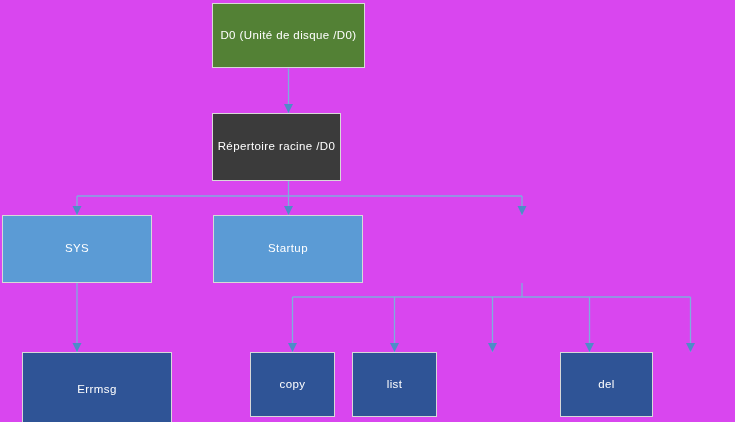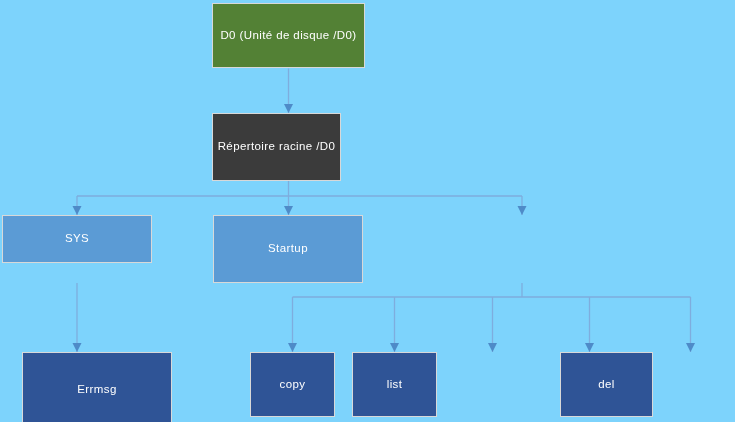--- a/index.html
+++ b/index.html
@@ -5,21 +5,21 @@
   html, body {
     margin: 0;
     padding: 0;
     background: #ffffff;
     font-family: "Liberation Sans", sans-serif;
   }
   #canvas {
     position: relative;
     width: 735px;
     height: 422px;
-    background: #7dd3fc;
+    background: #d946ef;
     overflow: hidden;
   }
   #edges {
     position: absolute;
     left: 0;
     top: 0;
     width: 735px;
     height: 422px;
   }
   .node {
@@ -35,21 +35,21 @@
     box-sizing: border-box;
     line-height: 1.2;
   }
   .fill-root    { background: #538135; }
   .fill-rootdir { background: #3b3b3b; }
   .fill-dir     { background: #5b9bd5; }
   .fill-file    { background: #2f5496; }
 
   .n-d0      { left: 212px; top: 3px;   width: 153px; height: 65px; }
   .n-rootdir { left: 212px; top: 113px; width: 129px; height: 68px; }
-  .n-sys     { left: 2px;   top: 215px; width: 150px; height: 48px; }
+  .n-sys     { left: 2px;   top: 215px; width: 150px; height: 68px; }
   .n-startup { left: 213px; top: 215px; width: 150px; height: 68px; }
   .n-cmds    { left: 447px; top: 215px; width: 150px; height: 68px; }
   .n-errmsg  { left: 2px;   top: 352px; width: 150px; height: 75px; margin-left: 20px; }
   .n-copy    { left: 250px; top: 352px; width: 85px;  height: 65px; }
   .n-list    { left: 352px; top: 352px; width: 85px;  height: 65px; }
   .n-dir     { left: 450px; top: 352px; width: 85px;  height: 65px; }
   .n-del     { left: 560px; top: 352px; width: 93px;  height: 65px; }
   .n-format  { left: 648px; top: 352px; width: 85px;  height: 65px; }
 
   .edge {

